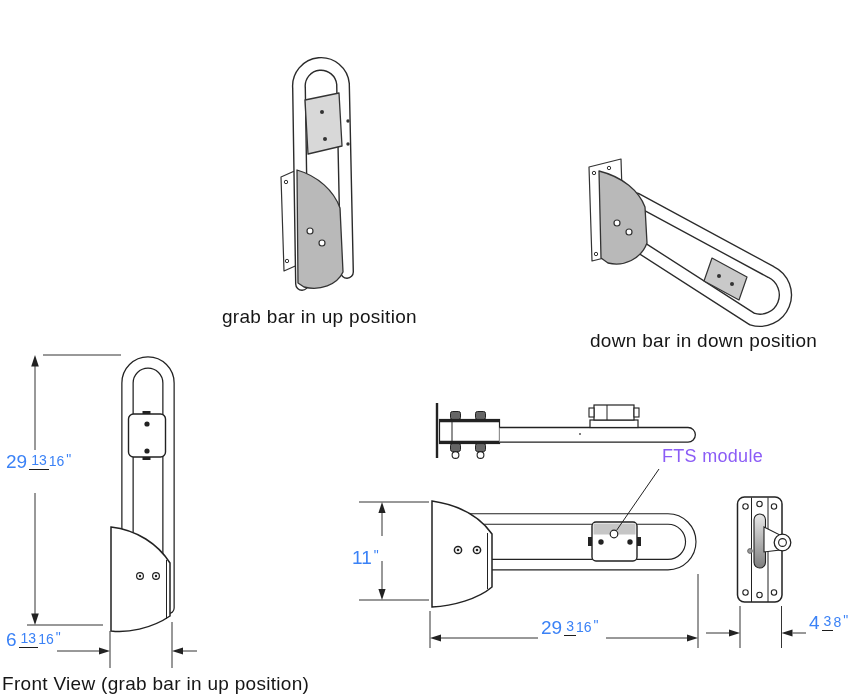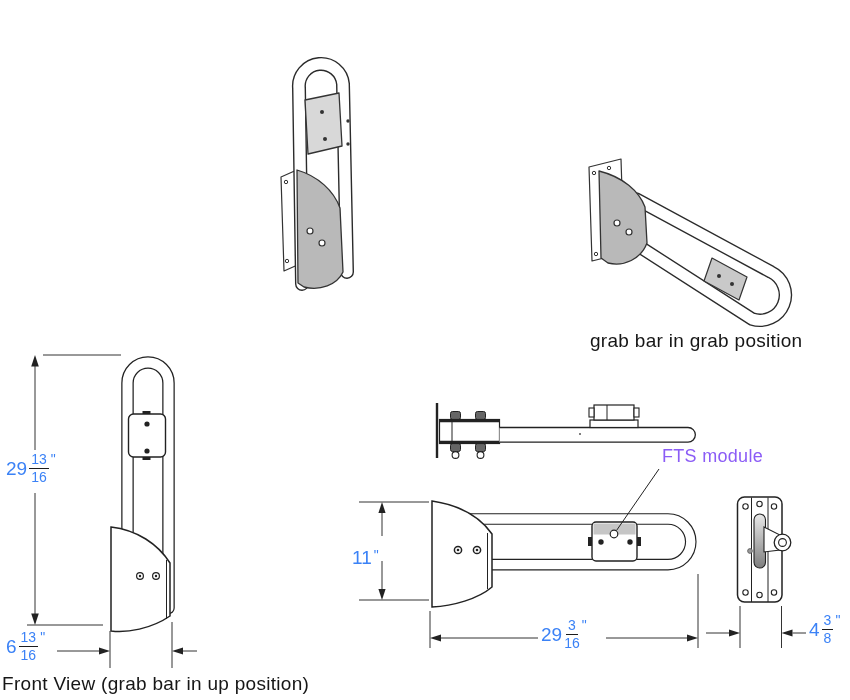--- a/index.html
+++ b/index.html
@@ -2,21 +2,21 @@
 <html><head>
 <meta charset="utf-8">
 <style>
   html,body{margin:0;padding:0;background:#fff;}
   #sheet{position:relative;width:850px;height:700px;background:#fff;overflow:hidden;
          font-family:"Liberation Sans",sans-serif;}
   #lineart{position:absolute;left:0;top:0;}
   .caption{position:absolute;font-size:19px;color:#161616;white-space:nowrap;letter-spacing:.3px;}
   .small-label{position:absolute;font-size:18px;color:#8b5cf6;white-space:nowrap;letter-spacing:.3px;}
   .dim{position:absolute;display:flex;align-items:center;font-size:19px;color:#3b82f6;line-height:1;white-space:nowrap;}
-  .frac{display:inline-flex;flex-direction:column;align-items:center;font-size:14px;line-height:1.1;margin-left:2px;}
+  .frac{display:inline-flex;align-items:center;font-size:14px;line-height:1.1;margin-left:2px;}
   .num{border-bottom:1.3px solid #1c1c1c;padding:0 2px 1px;}
   .den{padding-top:1px;}
   .unit{font-size:14px;margin-left:2px;align-self:flex-start;margin-top:0;}
 </style>
 </head>
 <body>
 
 <div id="sheet">
 
 <svg id="lineart" width="850" height="700" viewBox="0 0 850 700">
@@ -164,22 +164,23 @@
     <circle cx="759.5" cy="595" r="2.7" fill="#fff" stroke="#222" stroke-width="1.1"></circle>
     <circle cx="774" cy="592.5" r="2.7" fill="#fff" stroke="#222" stroke-width="1.1"></circle>
     <circle cx="750" cy="551" r="2.4" fill="#9a9a9a" stroke="#555" stroke-width="0.8"></circle>
     <rect x="754" y="514" width="11.5" height="54" rx="5.7" fill="url(#slotGrad)" stroke="#222" stroke-width="1.1"></rect>
     <path d="M764,527 L780,535 L780,550 L764,552 Z" fill="#fff" stroke="#222" stroke-width="1.1"></path>
     <circle cx="782.5" cy="542.5" r="8.3" fill="#fff" stroke="#222" stroke-width="1.3"></circle>
     <circle cx="782.5" cy="542.5" r="3.9" fill="#fff" stroke="#222" stroke-width="1.1"></circle>
   </g>
 </svg>
 
-
-  <div class="caption" style="left:590px;top:330px;">grab bar in grab position</div>
+  <div class="caption" style="left:222px;top:306px;">grab bar in up position</div>
+
+  <div class="caption" style="left:590px;top:330px;">down bar in down position</div>
 
   <div class="caption" style="left:2px;top:673px;">Front View (grab bar in up position)</div>
 
 
   <div class="small-label" style="left:662px;top:446px;">FTS module</div>
 
   <div class="dim" style="left:6px;top:452px;">
     <span class="whole">29</span>
     <span class="frac">
       <span class="num">13</span>

